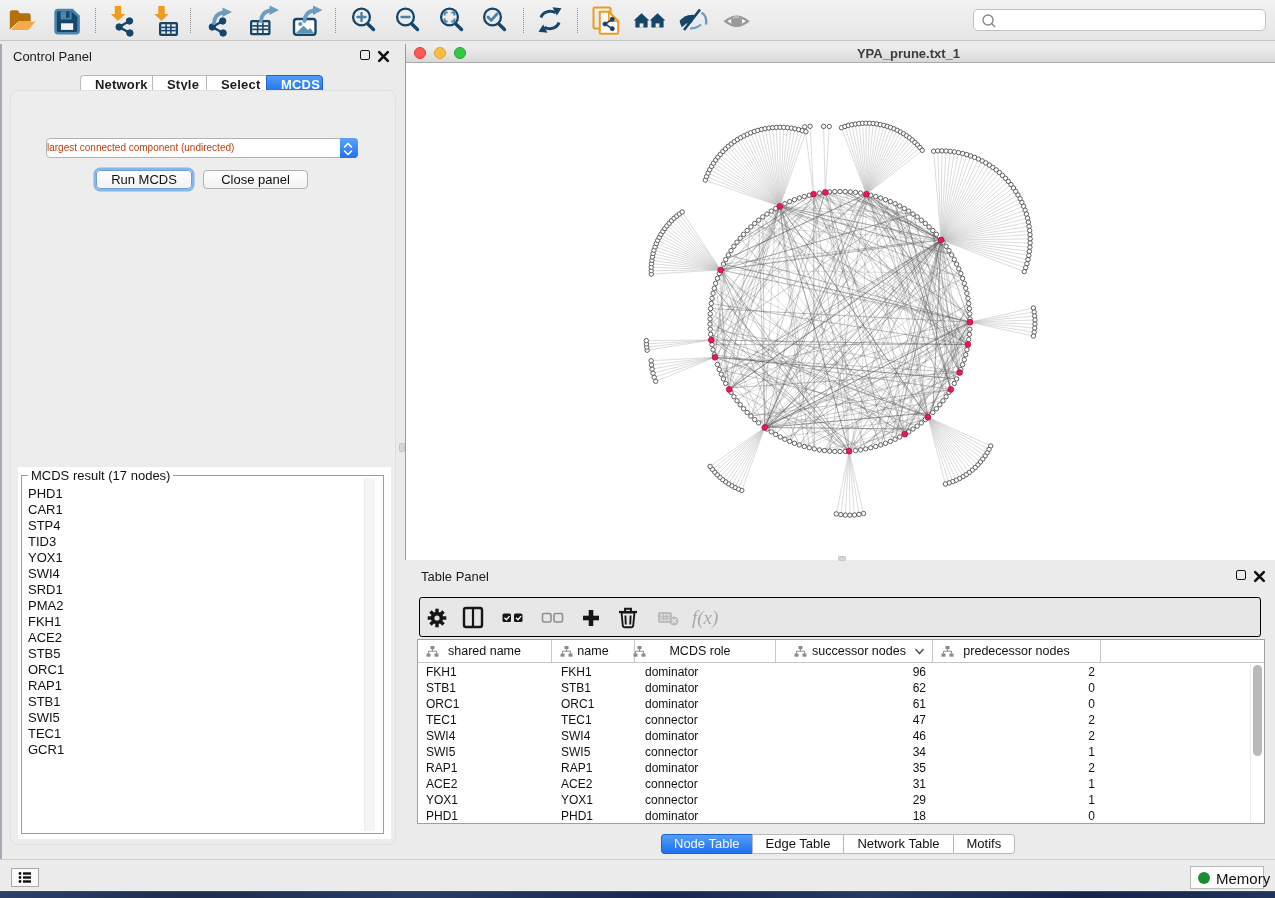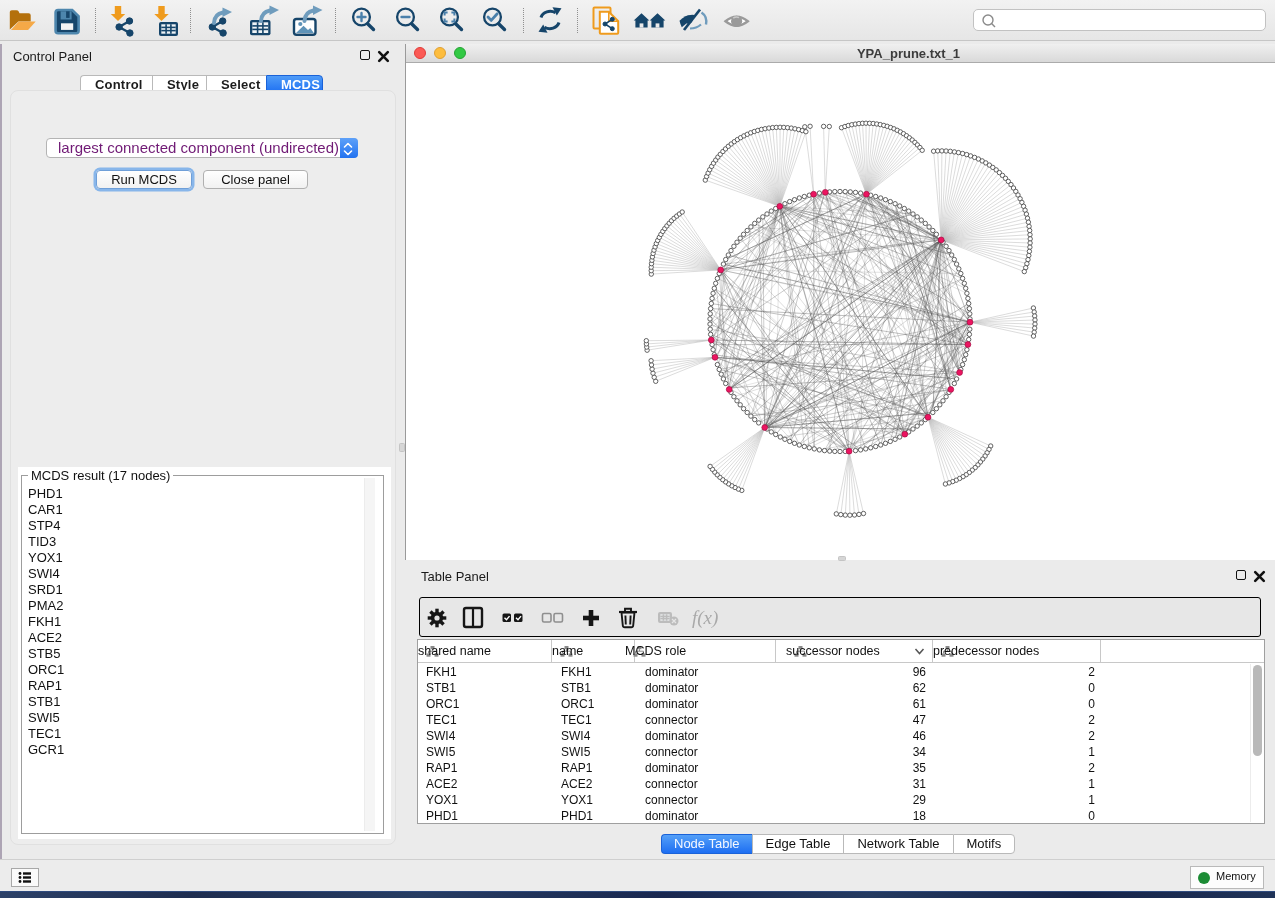--- a/index.html
+++ b/index.html
@@ -24,21 +24,21 @@
 .segtabs { position:absolute; left:78px; top:31px; height:19px; display:flex; font-size:13px; font-weight:bold; color:#1c1c1c; letter-spacing:0.2px; }
 .segtabs .tb { background:#fff; border:1px solid #b9b9b9; border-right:none; padding:0 14px;
   line-height:17px; text-align:center; }
 .segtabs .tb:first-child { border-radius:4px 0 0 4px; }
 .segtabs .tb.last { border-radius:0 4px 4px 0; border-right:1px solid #b9b9b9; }
 .segtabs .tb.sel { background:linear-gradient(#4f9cf8,#1c6ef2); color:#fff; border-color:#1a62d8; }
 .tabcontent { position:absolute; left:8px; top:46px; width:386px; height:755px; background:#ededed;
   border:1px solid #e0e0e0; border-radius:8px; }
 .optlabel { position:absolute; left:0; top:24px; width:100%; text-align:center; font-size:13px; color:#111; }
 .combo { position:absolute; left:35px; top:47px; width:312px; height:20px; background:#fff;
-  border:1px solid #b4b4b4; border-radius:4px; font-size:15px; color:#701a75; line-height:18px; padding-left:11px; }
+  border:1px solid #b4b4b4; border-radius:4px; font-size:10px; color:#c2410c; line-height:18px; padding-left:0; }
 .combo .step { position:absolute; right:-1px; top:-1px; width:18px; height:20px; border-radius:0 4px 4px 0;
   background:linear-gradient(#5ea1f9,#2272f0); }
 .btn { position:absolute; height:19px; background:linear-gradient(#ffffff,#f1f1f1); border:1px solid #b0b0b0;
   border-radius:4px; font-size:13px; color:#111; text-align:center; line-height:17px; }
 .btn.focus { box-shadow:0 0 0 2.5px #88b6ea; border-color:#6f9fd8;text-align:center; }
 .mcdsbox { position:absolute; left:7px; top:376px; width:373px; height:372px; background:#fff; }
 .groupbox { position:absolute; left:3px; top:8px; right:7px; bottom:5px; border:1px solid #9d9d9d; }
 .grouplabel { position:absolute; left:6px; top:-8px; background:#fff; padding:0 3px; font-size:13px; color:#111; }
 .mlist { position:absolute; left:6px; top:10px; font-size:13px; color:#111; line-height:16px; }
 .mscroll { position:absolute; top:2px; right:8px; width:11px; bottom:2px; background:#f5f5f5; border-left:1px solid #ececec; }
@@ -49,35 +49,35 @@
   text-align:center; font-size:13px; font-weight:bold; color:#3c3c3c; line-height:19px; padding-left:136px; }
 .tl { position:absolute; top:47px; width:12px; height:12px; border-radius:50%; }
 .netcanvas { position:absolute; left:0; top:19px; width:870px; height:497px; background:#fff; }
 .grip { position:absolute; left:432px; top:512px; width:8px; height:5px; background:#d6d6d6; border:1px solid #c4c4c4; border-radius:1.5px; }
 
 .tpanel { position:absolute; left:405px; top:561px; width:870px; height:298px; background:#ebebeb; }
 .ttool { position:absolute; left:14px; top:36px; width:842px; height:40px; background:#e7e7e7; border:1px solid #000000; border-radius:3px;text-align:center; }
 .ttable { position:absolute; left:12px; top:78px; width:848px; height:185px; background:#fff; border:1px solid #9f9f9f; }
 .thead { position:absolute; left:0; top:0; width:100%; height:23px; border-bottom:1px solid #c8c8c8; font-size:12.5px; color:#111; }
 .thcell { position:absolute; top:0; height:23px; border-right:1px solid #c8c8c8; }
-.thcell span { position:absolute; top:4px; width:100%; text-align:left; }
+.thcell span { position:absolute; top:4px; width:100%; text-align:center; }
 .trow { position:absolute; left:0; width:100%; height:16px; font-size:12px; color:#111; }
 .trow div { position:absolute; top:1px; }
 .tscroll { position:absolute; top:24px; right:1px; width:13px; bottom:1px; border-left:1px solid #ececec; }
 .tthumb { position:absolute; left:2px; top:1px; width:9px; height:91px; background:#b9b9b9; border-radius:5px; }
 .bottabs { position:absolute; left:256px; top:273px; height:20px; display:flex; font-size:13px; color:#111; }
 .bottabs .bt { background:#fff; border:1px solid #b9b9b9; border-right:none; padding:0 13px; line-height:18px; }
 .bottabs .bt:first-child { border-radius:4px 0 0 4px; }
 .bottabs .bt.last { border-radius:0 4px 4px 0; border-right:1px solid #b9b9b9; }
 .bottabs .bt.sel { background:linear-gradient(#54a0f8,#1d6ef2); color:#f4f8ff; border-color:#1a62d8; }
 
 .statusbar { position:absolute; left:0px; top:859px; width:1275px; height:32px; background:#ececec; border-top:1px solid #cfcfcf; }
 .lbtn { position:absolute; left:11px; top:8px; width:28px; height:19px; background:#fafafa; border:1px solid #a8a8a8; }
 .membtn { position:absolute; left:1190px; top:6px; width:74px; height:23px; background:#fdfdfd; border:1px solid #b9b9b9;
-  font-size:11px; color:#111; }
+  font-size:15px; color:#111; }
 .membtn .dot { position:absolute; left:7px; top:5px; width:12px; height:12px; border-radius:50%; background:#1c8c35; }
 .membtn span { position:absolute; left:25px; top:3px; }
 .leftedge { position:absolute; left:0; top:44px; width:2px; height:847px; background:#7a6a86; opacity:.55; }
 </style>
 </head>
 <body>
 <div class="app"></div>
 <div class="leftedge"></div>
 
 <div class="toolbar" id="toolbar">
@@ -204,21 +204,21 @@
     </div>
   </div>
 
 <div class="cpanel">
   <div class="ptitle" style="left:11px; top:5px;">Control Panel</div>
   <div class="undock" style="left:358px; top:6px;"></div>
   <div class="closex" style="left:375px; top:6px;"><svg width="13" height="13" viewBox="0 0 13 13">
         <path d="M2.2,2.2 L10.8,10.8 M10.8,2.2 L2.2,10.8" stroke="#111" stroke-width="2.6" stroke-linecap="round"></path>
       </svg></div>
   <div class="segtabs">
-    <div class="tb" style="width:72px;">Control</div>
+    <div class="tb" style="width:72px;">Network</div>
     <div class="tb" style="width:54px;">Style</div>
     <div class="tb" style="width:60px;">Select</div>
     <div class="tb last sel" style="width:57px;">MCDS</div>
   </div>
   <div class="tabcontent">
     <div class="combo">largest connected component (undirected)<div class="step"></div>
       <svg style="position:absolute;right:3px;top:2px;" width="12" height="16" viewBox="0 0 12 16">
         <path d="M2.5 6 L6 2.5 L9.5 6" fill="none" stroke="#fff" stroke-width="1.6" stroke-linecap="round" stroke-linejoin="round"></path>
         <path d="M2.5 10 L6 13.5 L9.5 10" fill="none" stroke="#fff" stroke-width="1.6" stroke-linecap="round" stroke-linejoin="round"></path>
       </svg>

